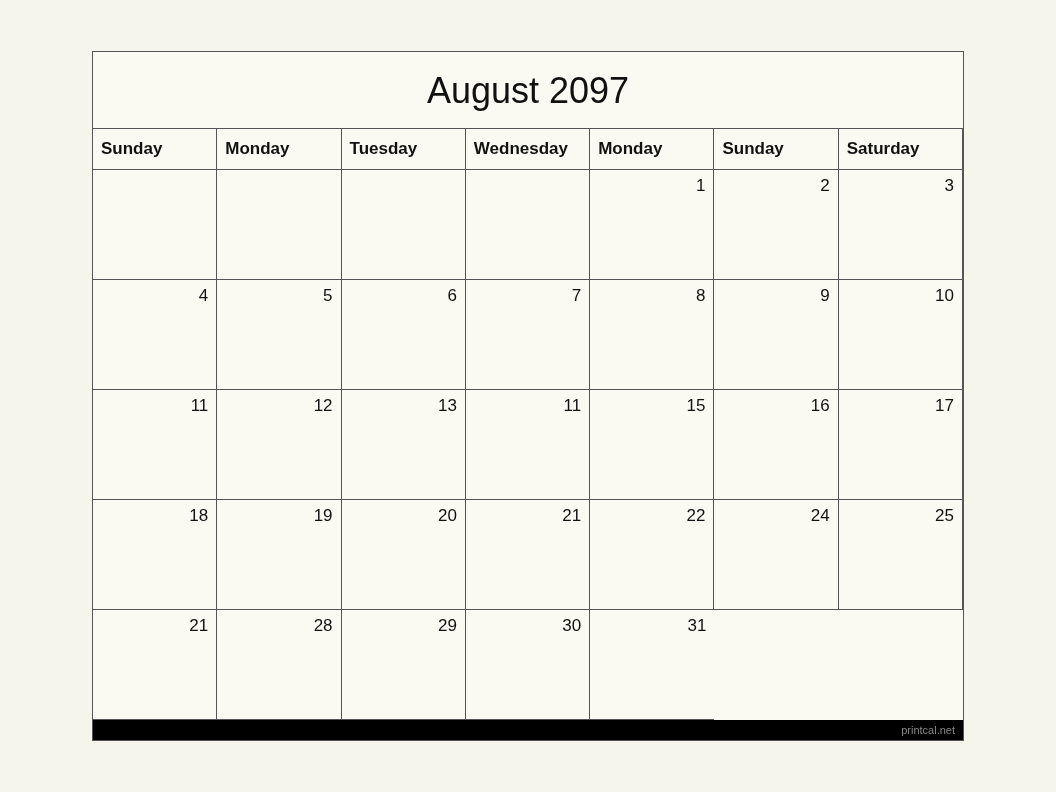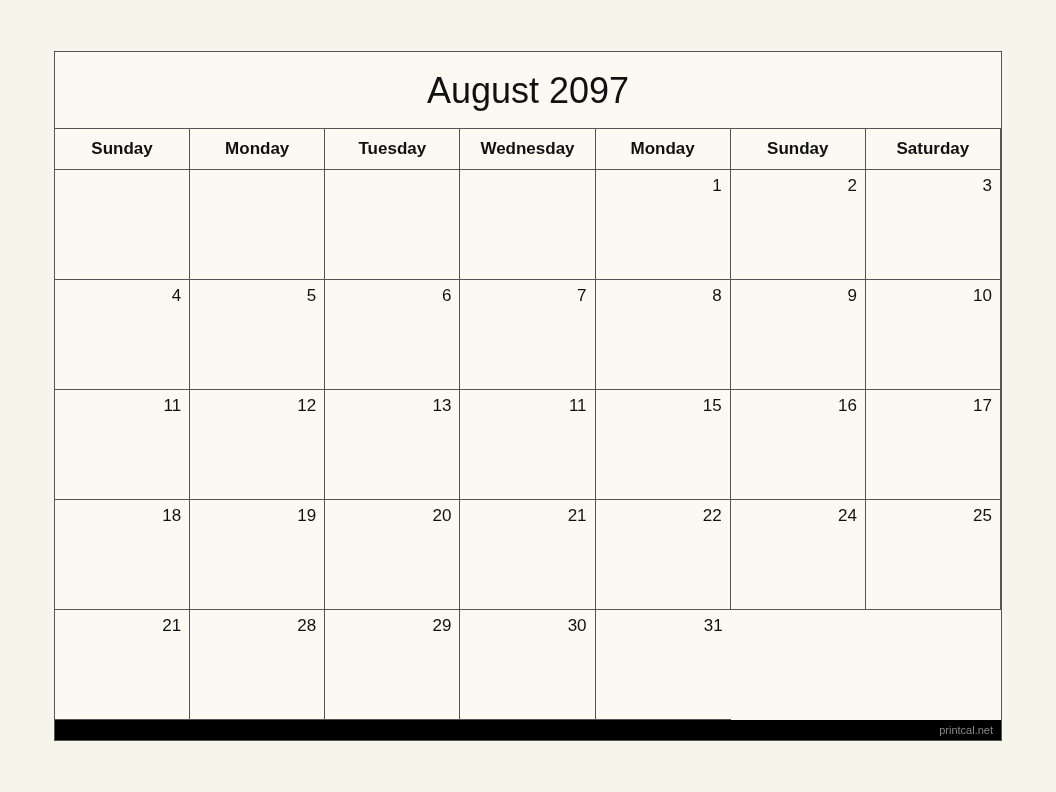--- a/index.html
+++ b/index.html
@@ -13,21 +13,21 @@
       display: flex;
       justify-content: center;
       align-items: center;
       min-height: 100vh;
       font-family: Arial, sans-serif;
     }
 
     .calendar-wrapper {
       background-color: #fafaf2;
       border: 1.5px solid #555;
-      width: 948px;
+      width: 872px;
       margin: 20px auto;
     }
 
     .calendar-title {
       text-align: center;
       padding: 18px 0 16px;
       font-size: 36px;
       font-weight: normal;
       border-bottom: 1.5px solid #555;
       color: #111;
@@ -36,21 +36,20 @@
     .calendar-grid {
       display: grid;
       grid-template-columns: repeat(7, 1fr);
       width: 100%;
     }
 
     .day-header {
       border-right: 1.5px solid #555;
       border-bottom: 1.5px solid #555;
       padding: 10px 8px;
-      text-align: center;
       font-size: 17px;
       font-weight: bold;
       color: #111;
       background-color: #fafaf2;
     }
 
     .day-header:last-child {
       border-right: none;
     }
 

